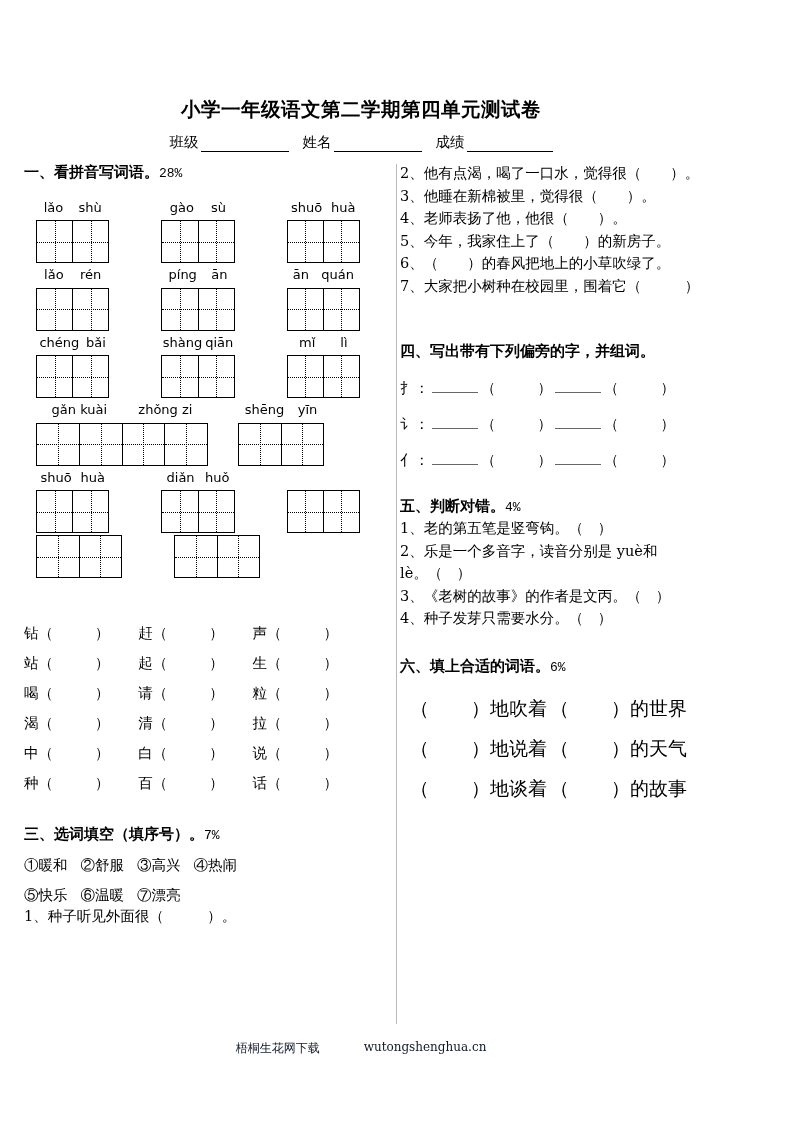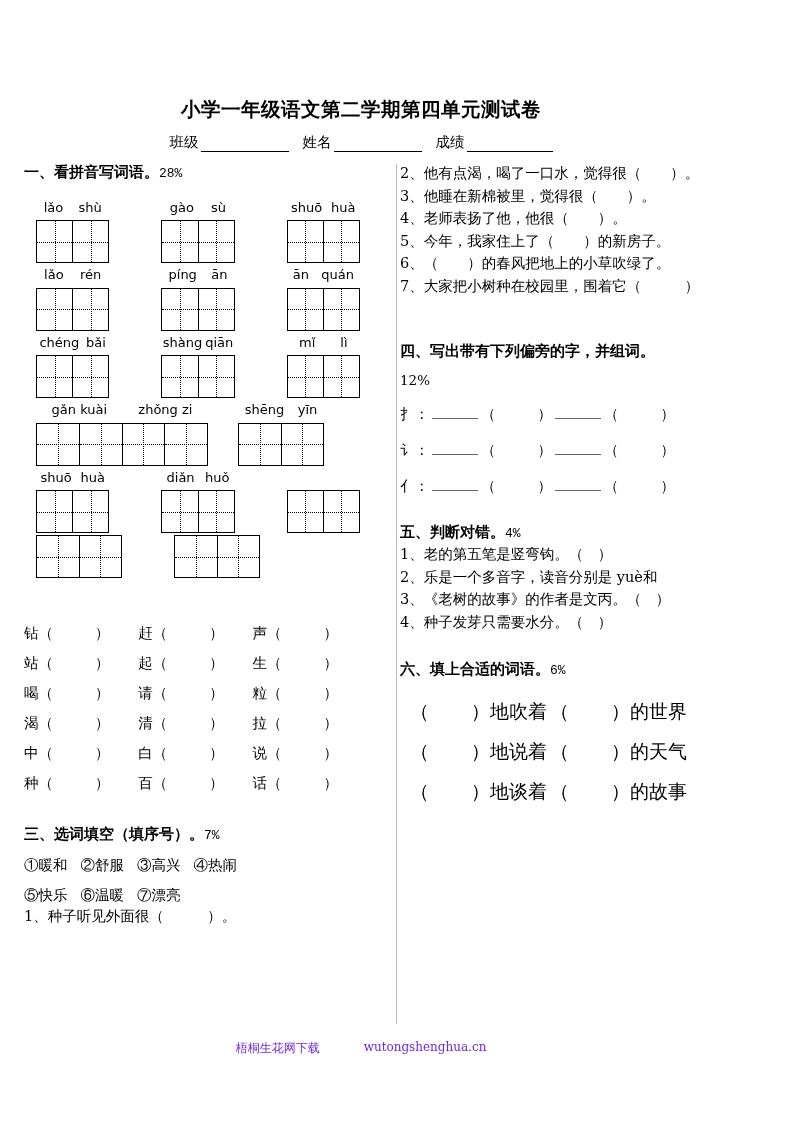--- a/index.html
+++ b/index.html
@@ -234,21 +234,21 @@
   
   .footer {
     position: absolute;
     left: 0;
     right: 0;
     top: 1040px;
     display: flex;
     justify-content: center;
     gap: 44px;
     font-size: 12px;
-    color: #6d28d9;
+    color: #0f172a;
     font-family: "DejaVu Serif", "Liberation Serif", serif;
   }
   .footer .site {
     font-family: "DejaVu Serif", "Liberation Serif", serif;
   }
 </style>
 </head>
 <body>
 
 <div class="page">
@@ -501,37 +501,37 @@
           <div class="q-line">5、今年，我家住上了（　　）的新房子。</div>
           <div class="q-line">6、（　　）的春风把地上的小草吹绿了。</div>
           <div class="q-line">7、大家把小树种在校园里，围着它（　　　）</div>
         </div>
 
       <div class="spacer-lg"></div>
 
       <div class="sec-head">
         <span>四、写出带有下列偏旁的字，并组词。</span>
       </div>
-      <div class="sec-pct-line">12%</div>
 
       <div>
           <div class="rad-row"><span class="rad-label">扌：</span><span class="ul-blank"></span><span>（</span><span class="paren-gap"></span><span>）</span><span class="ul-blank"></span><span>（</span><span class="paren-gap"></span><span>）</span></div>
           <div class="rad-row"><span class="rad-label">讠：</span><span class="ul-blank"></span><span>（</span><span class="paren-gap"></span><span>）</span><span class="ul-blank"></span><span>（</span><span class="paren-gap"></span><span>）</span></div>
           <div class="rad-row"><span class="rad-label">亻：</span><span class="ul-blank"></span><span>（</span><span class="paren-gap"></span><span>）</span><span class="ul-blank"></span><span>（</span><span class="paren-gap"></span><span>）</span></div>
         </div>
 
       <div class="spacer-md"></div>
 
       <div class="sec-head">
         <span>五、判断对错。</span><span class="pct">4%</span>
       </div>
 
       <div>
           <div class="q-line">1、老的第五笔是竖弯钩。（　）</div>
           <div class="q-line">2、乐是一个多音字，读音分别是 yuè和</div>
+          <div class="q-line">lè。（　）</div>
           <div class="q-line">3、《老树的故事》的作者是文丙。（　）</div>
           <div class="q-line">4、种子发芽只需要水分。（　）</div>
         </div>
 
       <div class="spacer-md"></div>
 
       <div class="sec-head">
         <span>六、填上合适的词语。</span><span class="pct">6%</span>
       </div>
 

